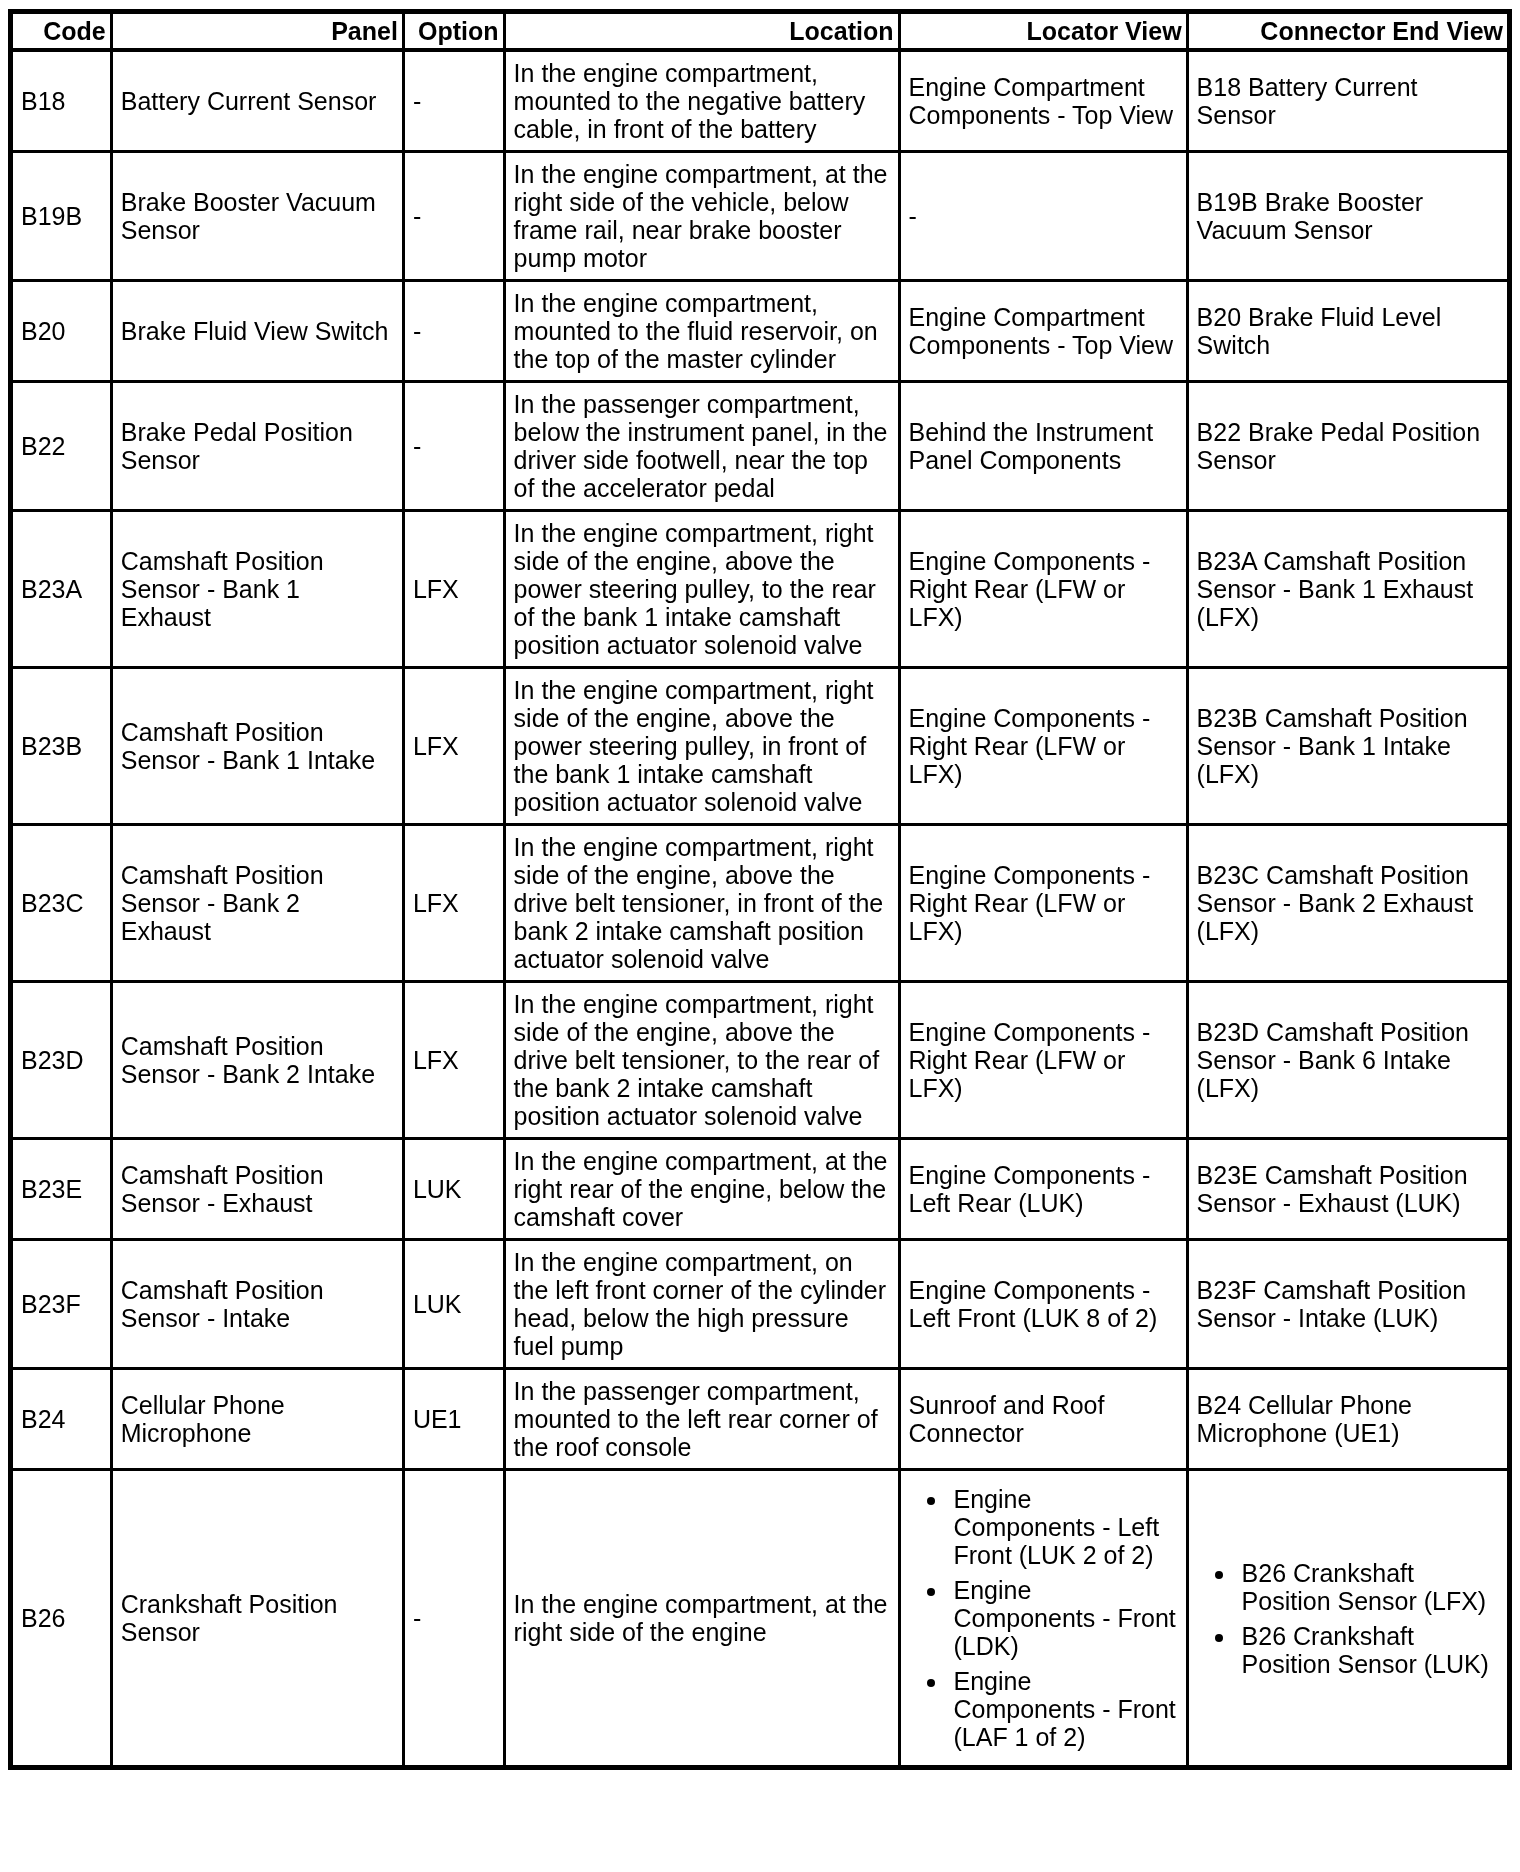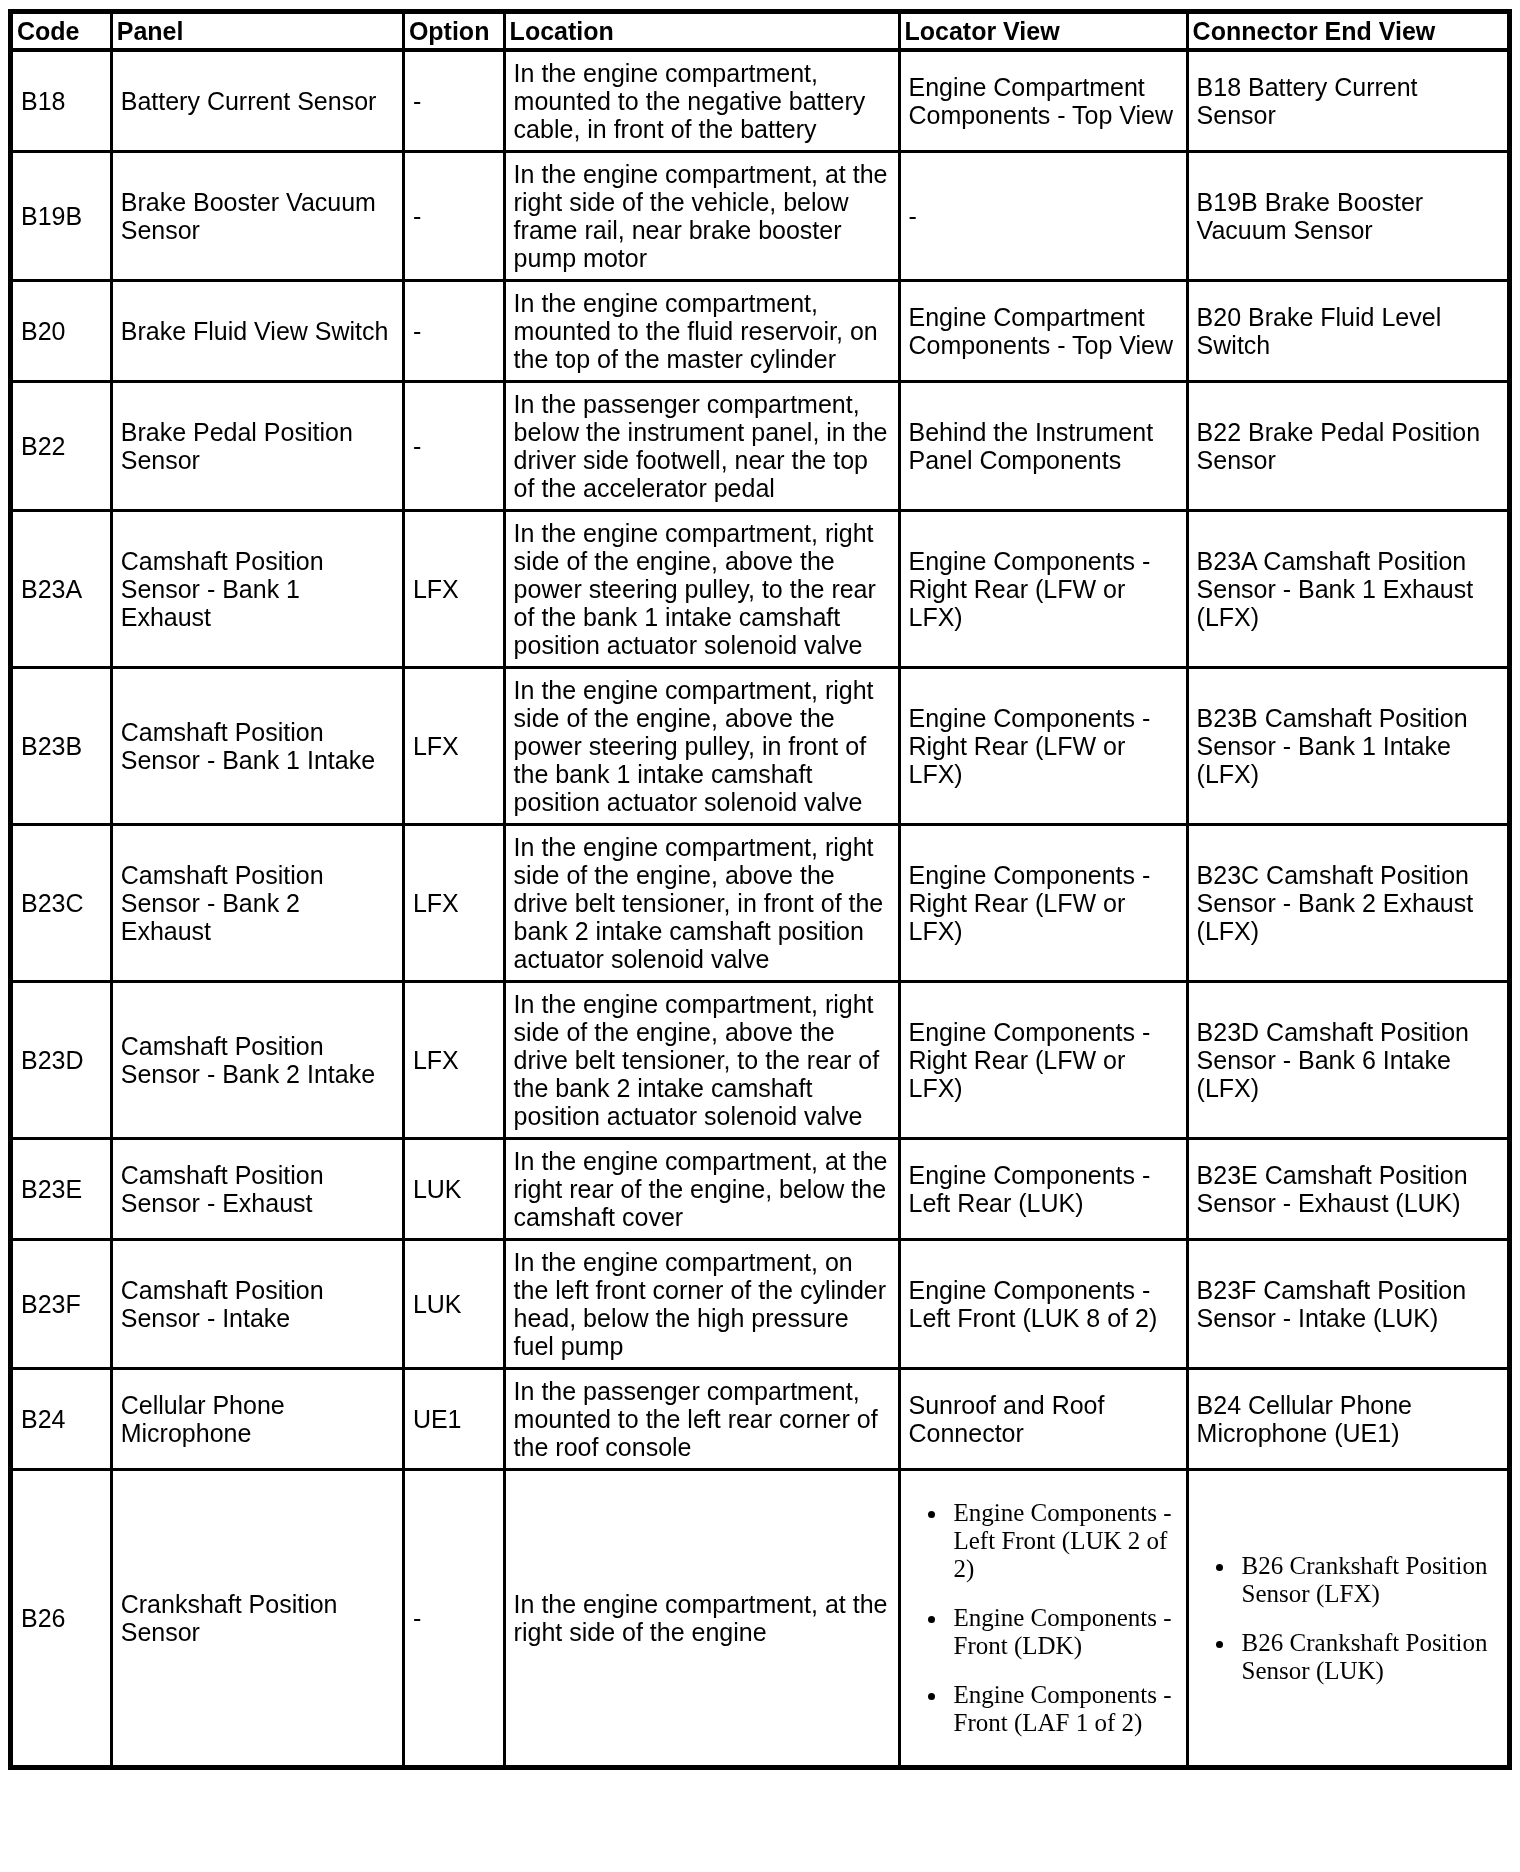--- a/index.html
+++ b/index.html
@@ -34,37 +34,36 @@
     border: 3px solid #000000;
     vertical-align: middle;
     font-size: 25px;
     line-height: 28px;
     padding: 7px 8px;
     word-wrap: break-word;
     overflow-wrap: break-word;
   }
   thead th {
     font-weight: bold;
-    text-align: left;
+    text-align: right;
     font-size: 25px;
     line-height: 28px;
     padding: 3px 4px;
     border-bottom-width: 4px;
   }
   td.center { text-align: left; }
 
   ul.cell-list {
     margin: 0;
     padding: 0 0 0 40px;
     list-style: disc outside;
   }
   ul.cell-list li {
-    margin: 21px 0;
+    margin: 7px 0;
     padding-left: 5px;
-    font-family: Liberation Serif, serif;
   }
 </style>
 </head>
 <body>
 
 <div class="page">
   <table class="loc-table">
     <colgroup>
       <col class="c-code">
       <col class="c-name">

